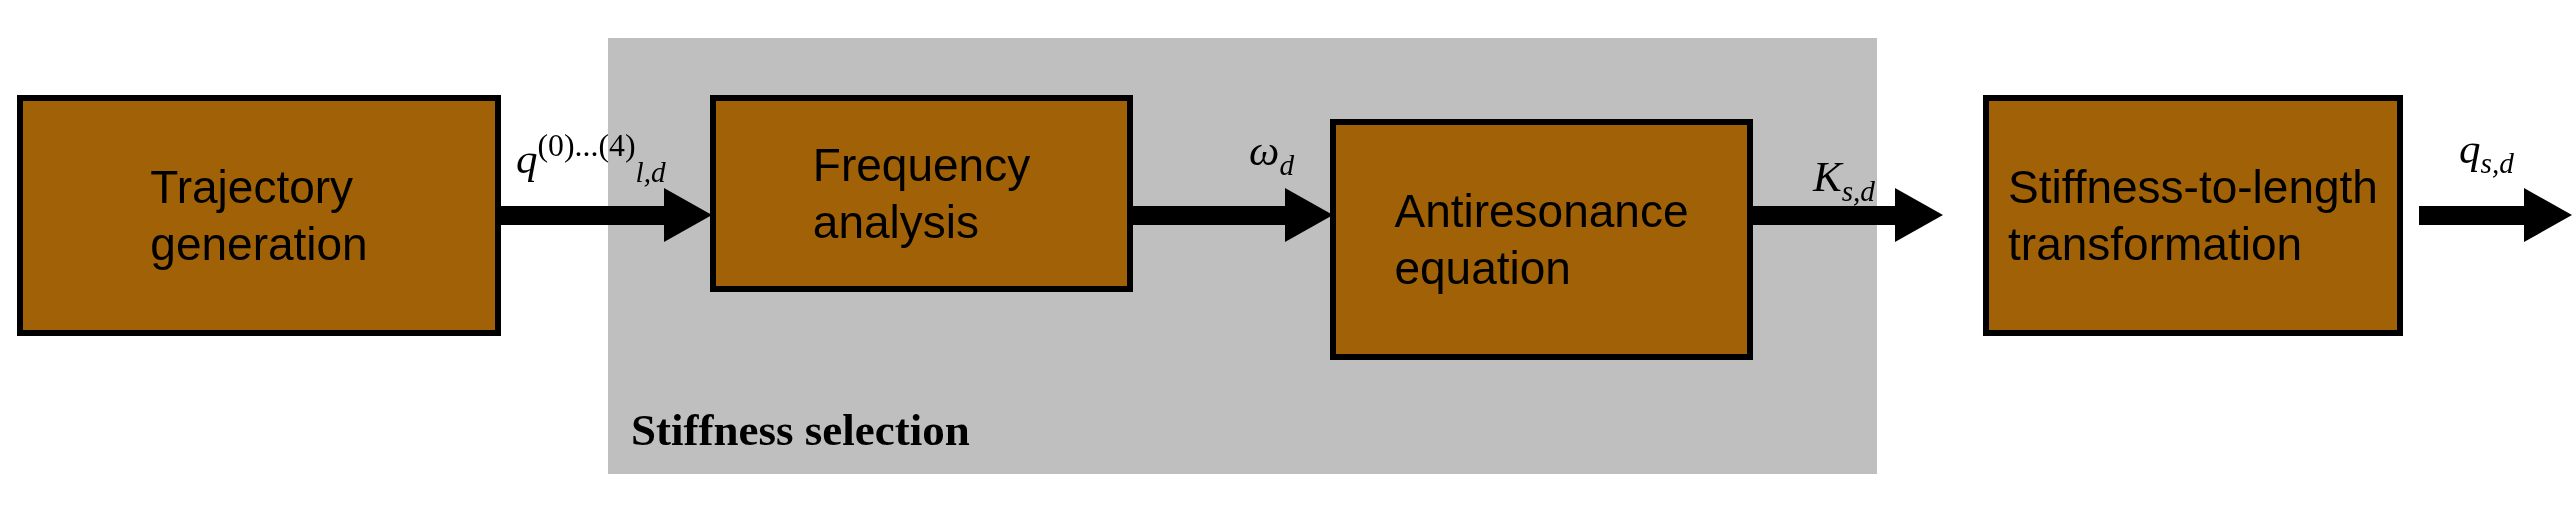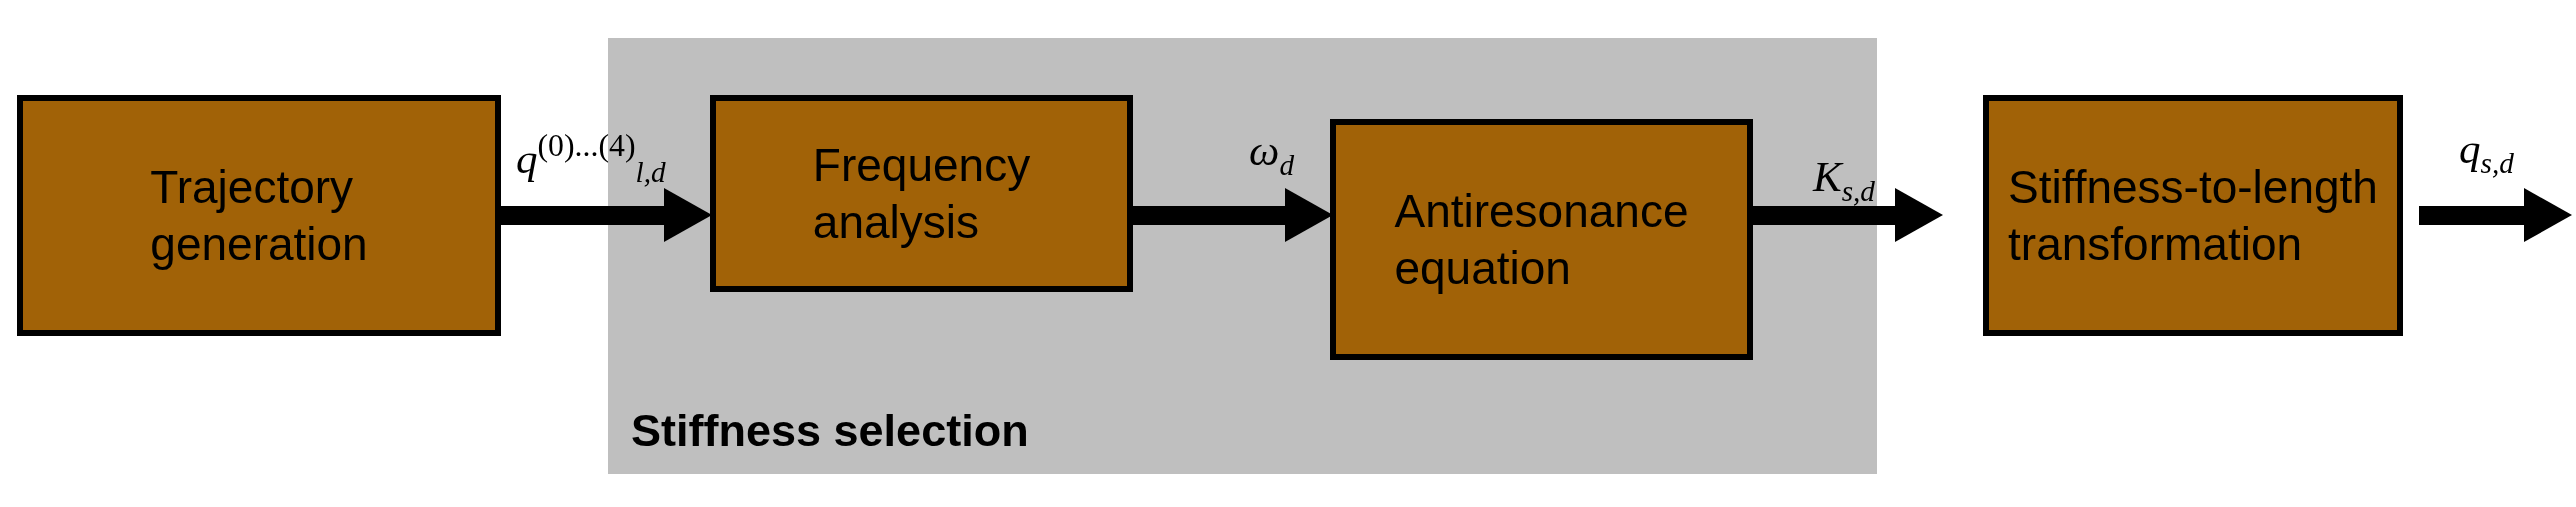--- a/index.html
+++ b/index.html
@@ -18,21 +18,21 @@
     overflow: hidden;
   }
 
   
   .group-band {
     position: absolute;
     background: #bfbfbf;
   }
   .group-label {
     position: absolute;
-    font-family: Liberation Sans, sans-serif;
+    font-family: Liberation Serif, serif;
     font-weight: bold;
     font-size: 45px;
     color: #000000;
     white-space: nowrap;
     line-height: 1;
   }
 
   
   .block {
     position: absolute;

